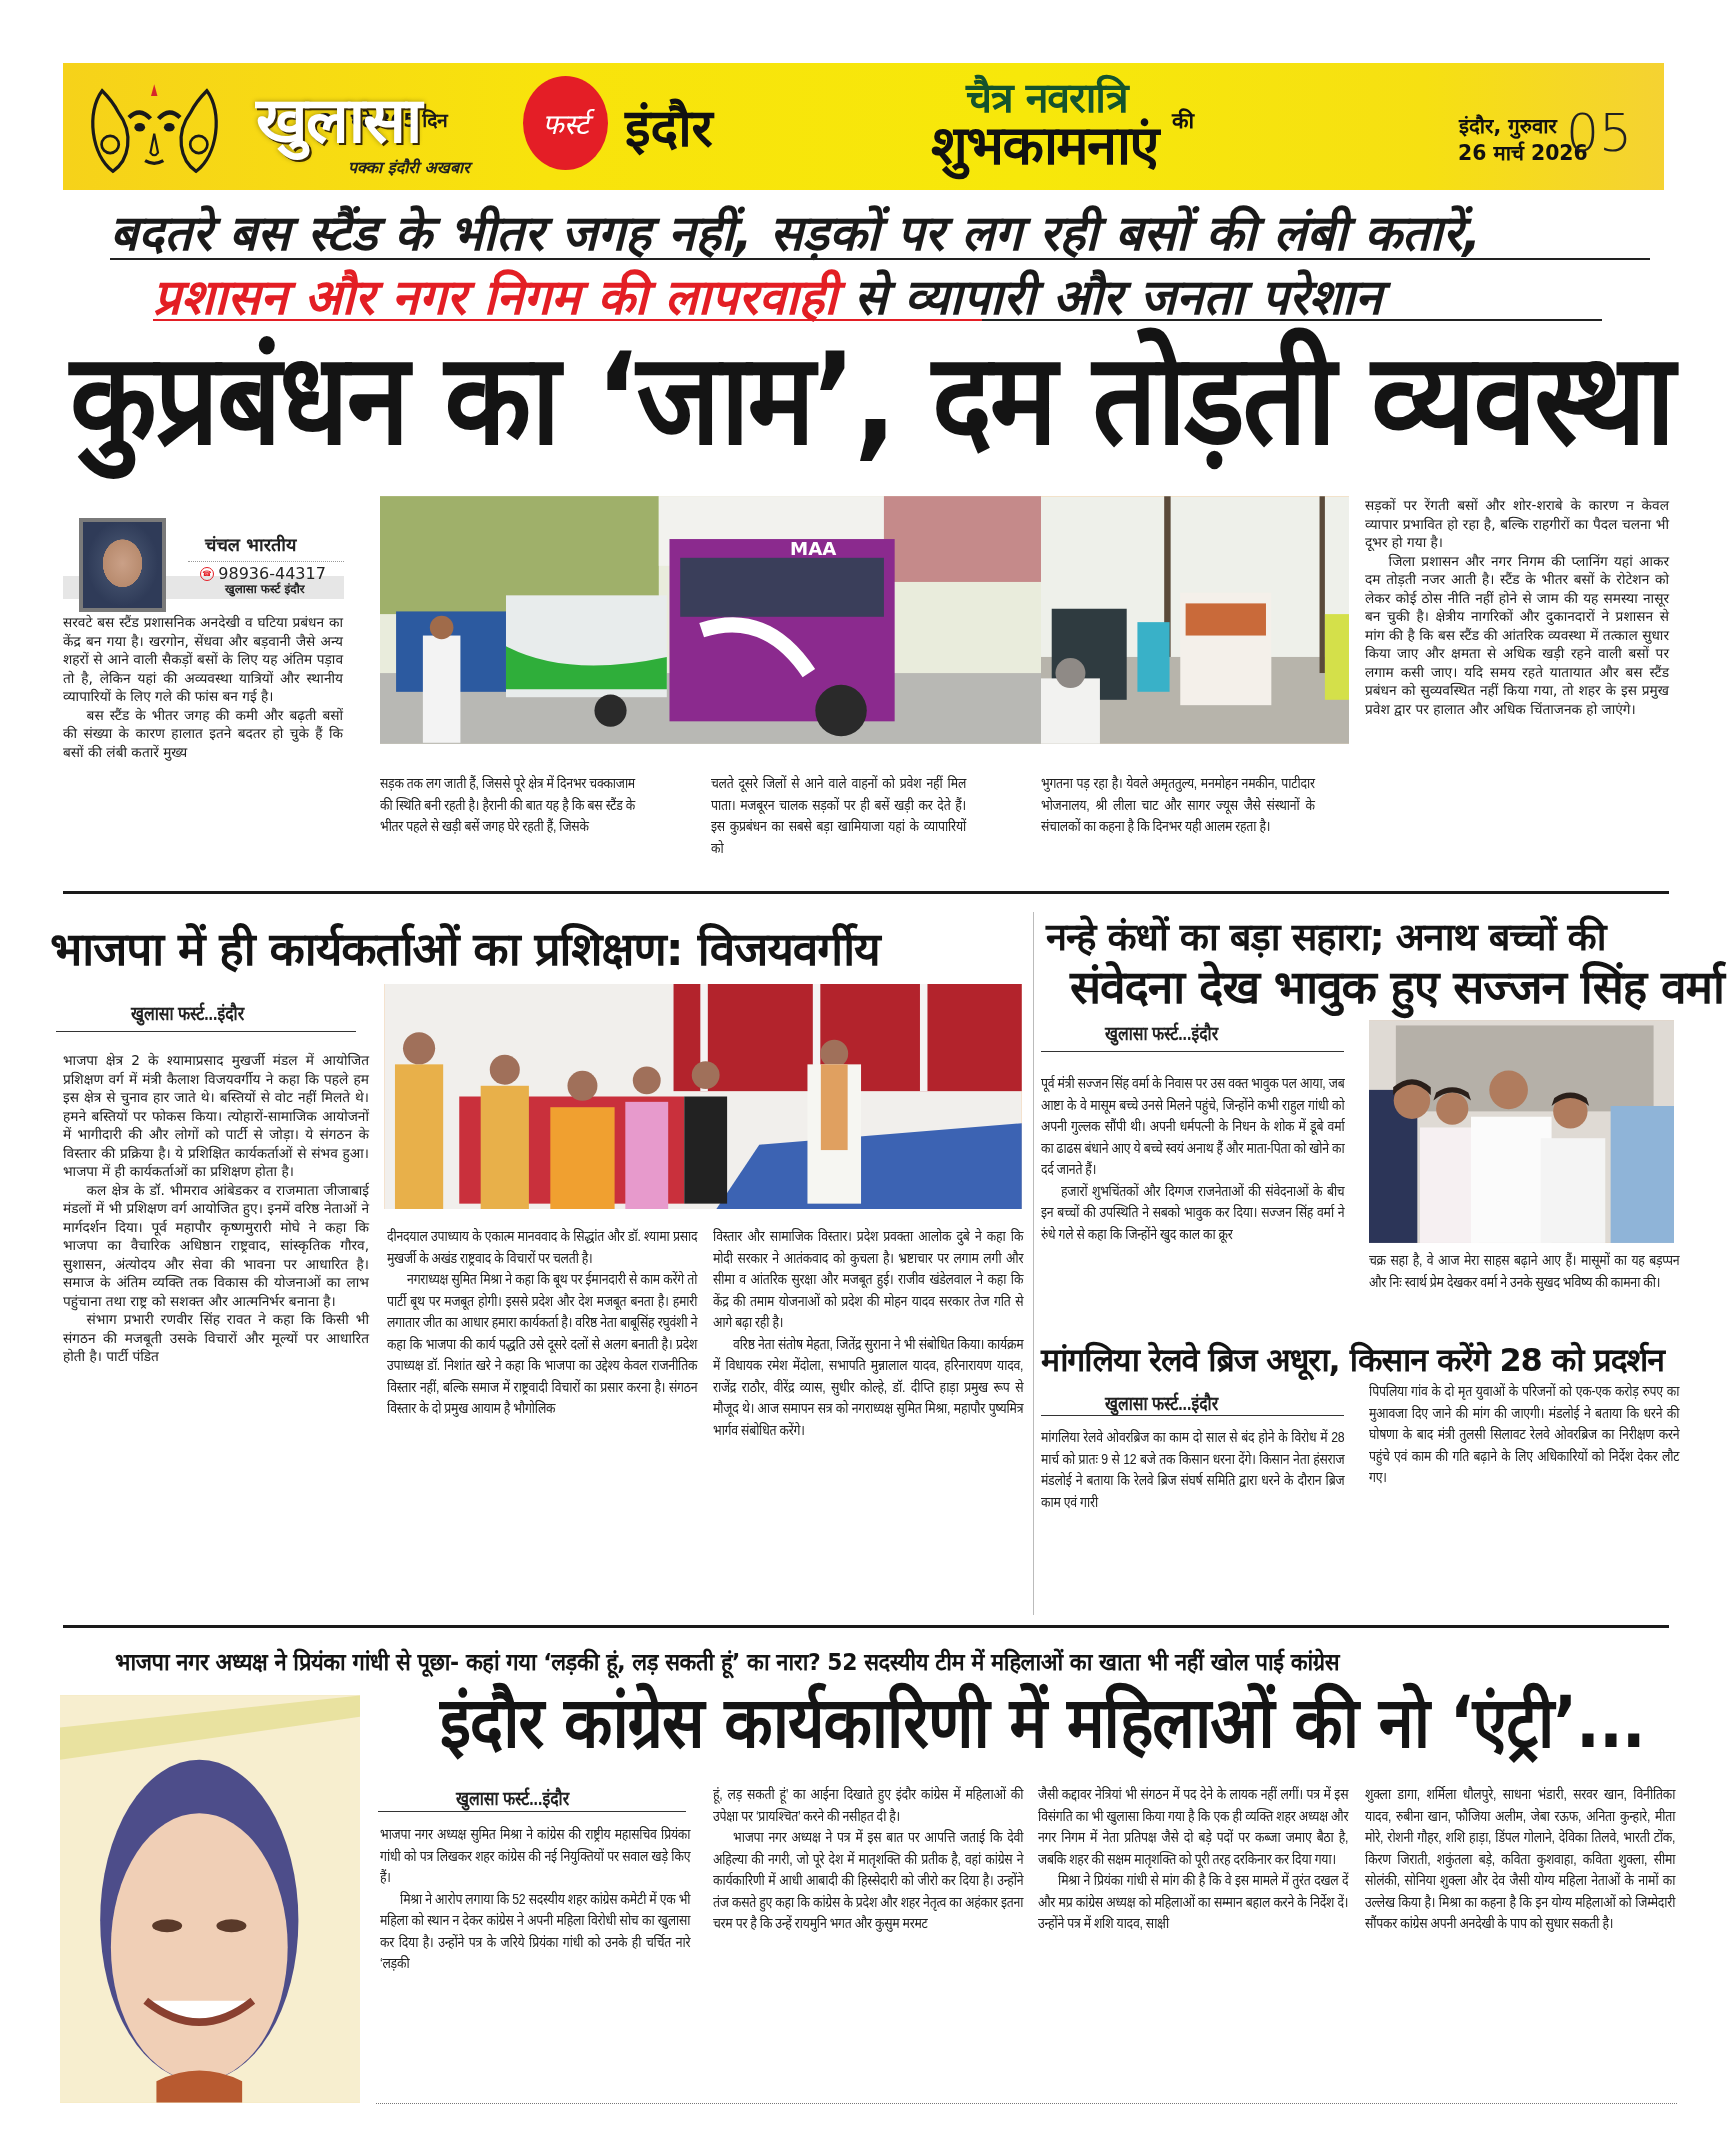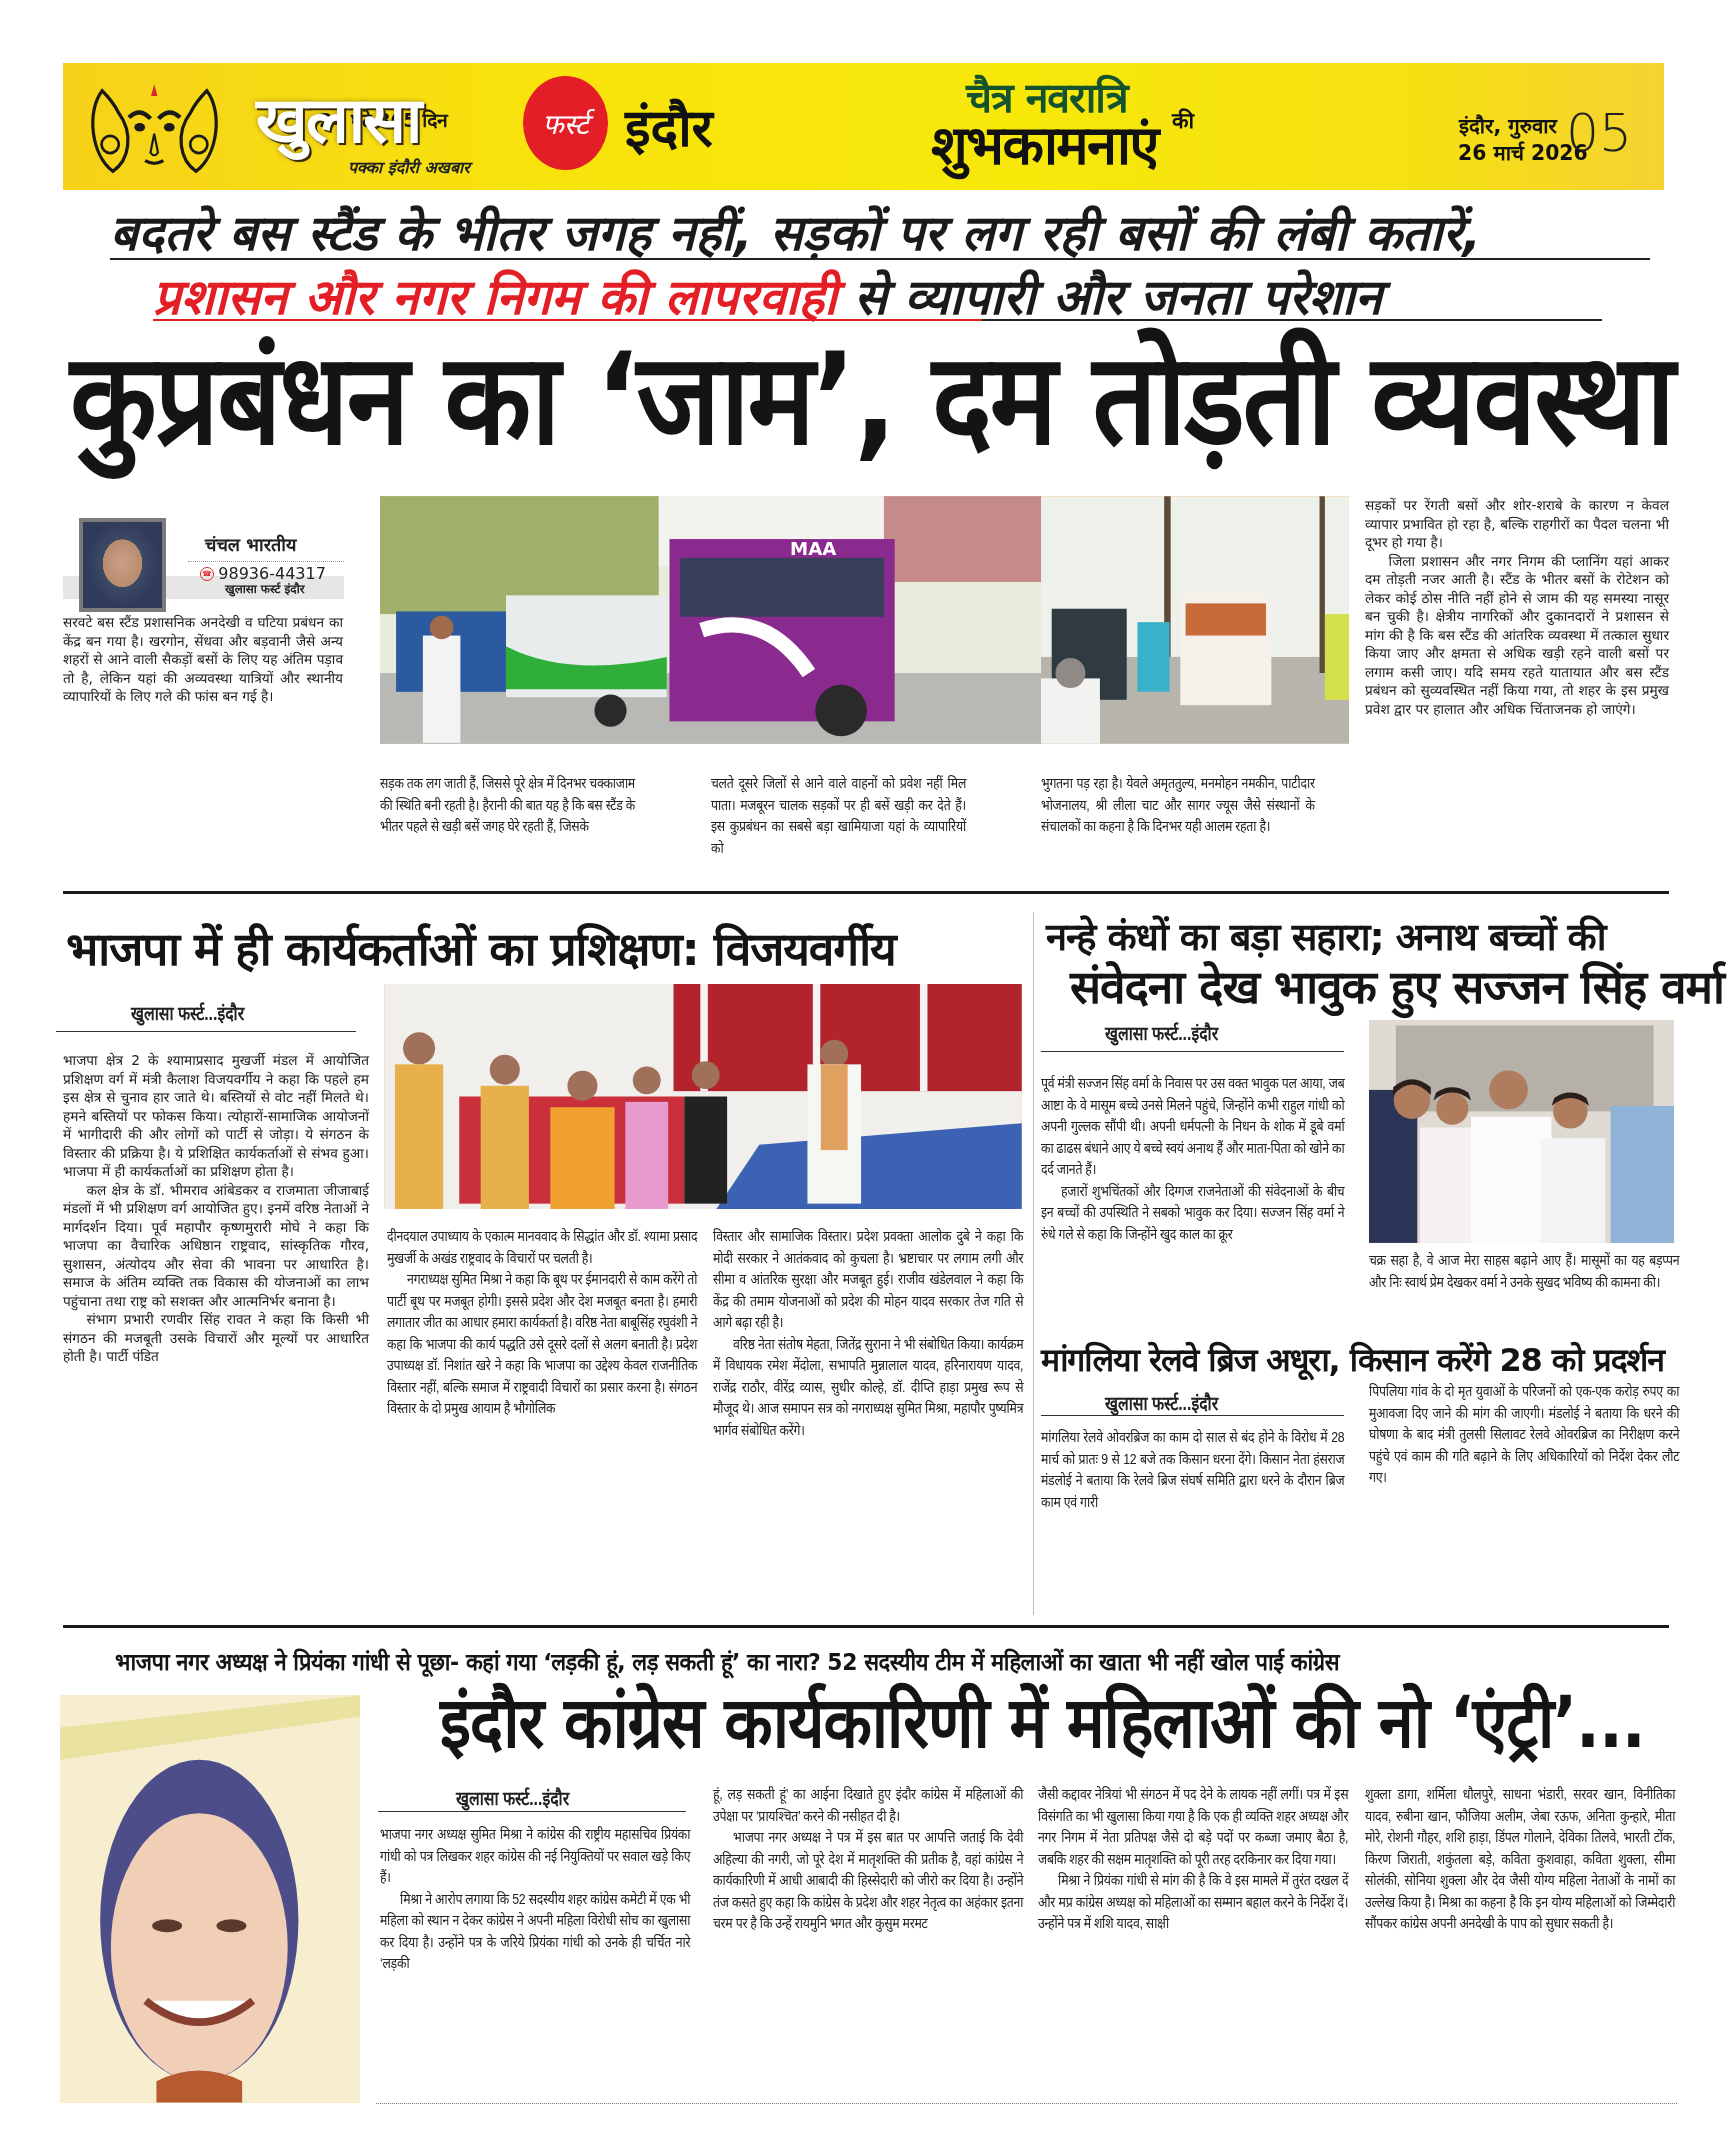--- a/index.html
+++ b/index.html
@@ -118,20 +118,21 @@
 <div class="abs byline-name">चंचल भारतीय</div>
 <div class="abs byline-dots"></div>
 <div class="abs byline-phone">
   <span class="phone-icon">☎</span>
   <span>98936-44317</span>
 </div>
 <div class="abs byline-brand">खुलासा फर्स्ट इंदौर</div>
 
 <div class="abs col" style="left:63px; top:613px; width:280px;">
   <p>सरवटे बस स्टैंड प्रशासनिक अनदेखी व घटिया प्रबंधन का केंद्र बन गया है। खरगोन, सेंधवा और बड़वानी जैसे अन्य शहरों से आने वाली सैकड़ों बसों के लिए यह अंतिम पड़ाव तो है, लेकिन यहां की अव्यवस्था यात्रियों और स्थानीय व्यापारियों के लिए गले की फांस बन गई है।</p>
+  <p>बस स्टैंड के भीतर जगह की कमी और बढ़ती बसों की संख्या के कारण हालात इतने बदतर हो चुके हैं कि बसों की लंबी कतारें मुख्य</p>
 </div>
 
 <div class="abs photo" style="left:380px; top:496px; width:698px; height:248px;">
   <svg width="698" height="248" viewBox="0 0 1302 462">
     <rect width="1302" height="462" fill="#e9ecdc"></rect>
     <rect x="0" y="0" width="520" height="220" fill="#9fb06a"></rect>
     <rect x="520" y="0" width="420" height="130" fill="#f2f2ee"></rect>
     <rect x="940" y="0" width="362" height="160" fill="#c58a8a"></rect>
     <rect x="0" y="330" width="1302" height="132" fill="#b8b8b4"></rect>
     <rect x="30" y="215" width="210" height="150" fill="#2c5aa0"></rect>
@@ -173,21 +174,21 @@
 <div class="abs col cond" style="left:1041px; top:773px; width:322px;">
   <p>भुगतना पड़ रहा है। येवले अमृततुल्य, मनमोहन नमकीन, पाटीदार भोजनालय, श्री लीला चाट और सागर ज्यूस जैसे संस्थानों के संचालकों का कहना है कि दिनभर यही आलम रहता है।</p>
 </div>
 <div class="abs col" style="left:1365px; top:496px; width:304px;">
   <p>सड़कों पर रेंगती बसों और शोर-शराबे के कारण न केवल व्यापार प्रभावित हो रहा है, बल्कि राहगीरों का पैदल चलना भी दूभर हो गया है।</p>
   <p>जिला प्रशासन और नगर निगम की प्लानिंग यहां आकर दम तोड़ती नजर आती है। स्टैंड के भीतर बसों के रोटेशन को लेकर कोई ठोस नीति नहीं होने से जाम की यह समस्या नासूर बन चुकी है। क्षेत्रीय नागरिकों और दुकानदारों ने प्रशासन से मांग की है कि बस स्टैंड की आंतरिक व्यवस्था में तत्काल सुधार किया जाए और क्षमता से अधिक खड़ी रहने वाली बसों पर लगाम कसी जाए। यदि समय रहते यातायात और बस स्टैंड प्रबंधन को सुव्यवस्थित नहीं किया गया, तो शहर के इस प्रमुख प्रवेश द्वार पर हालात और अधिक चिंताजनक हो जाएंगे।</p>
 </div>
 
 <div class="abs hrule" style="left:63px; top:891px; width:1606px;"></div>
 
-<div class="abs story-head" style="left:66px; top:925px; font-size:46px;">भाजपा में ही कार्यकर्ताओं का प्रशिक्षण: विजयवर्गीय</div>
+<div class="abs story-head" style="left:50px; top:925px; font-size:46px;">भाजपा में ही कार्यकर्ताओं का प्रशिक्षण: विजयवर्गीय</div>
 <div class="abs dateline" style="left:131px; top:999px;">खुलासा फर्स्ट...इंदौर</div>
 <div class="abs thinrule" style="left:56px; top:1031px; width:300px;"></div>
 
 <div class="abs photo" style="left:384px; top:984px; width:638px; height:225px;">
   <svg width="638" height="225" viewBox="0 0 1190 420">
     <rect width="1190" height="420" fill="#f1efec"></rect>
     <rect x="540" y="0" width="650" height="200" fill="#b3232c"></rect>
     <rect x="590" y="0" width="14" height="200" fill="#f4f4f4"></rect>
     <rect x="800" y="0" width="14" height="200" fill="#f4f4f4"></rect>
     <rect x="1000" y="0" width="14" height="200" fill="#f4f4f4"></rect>

